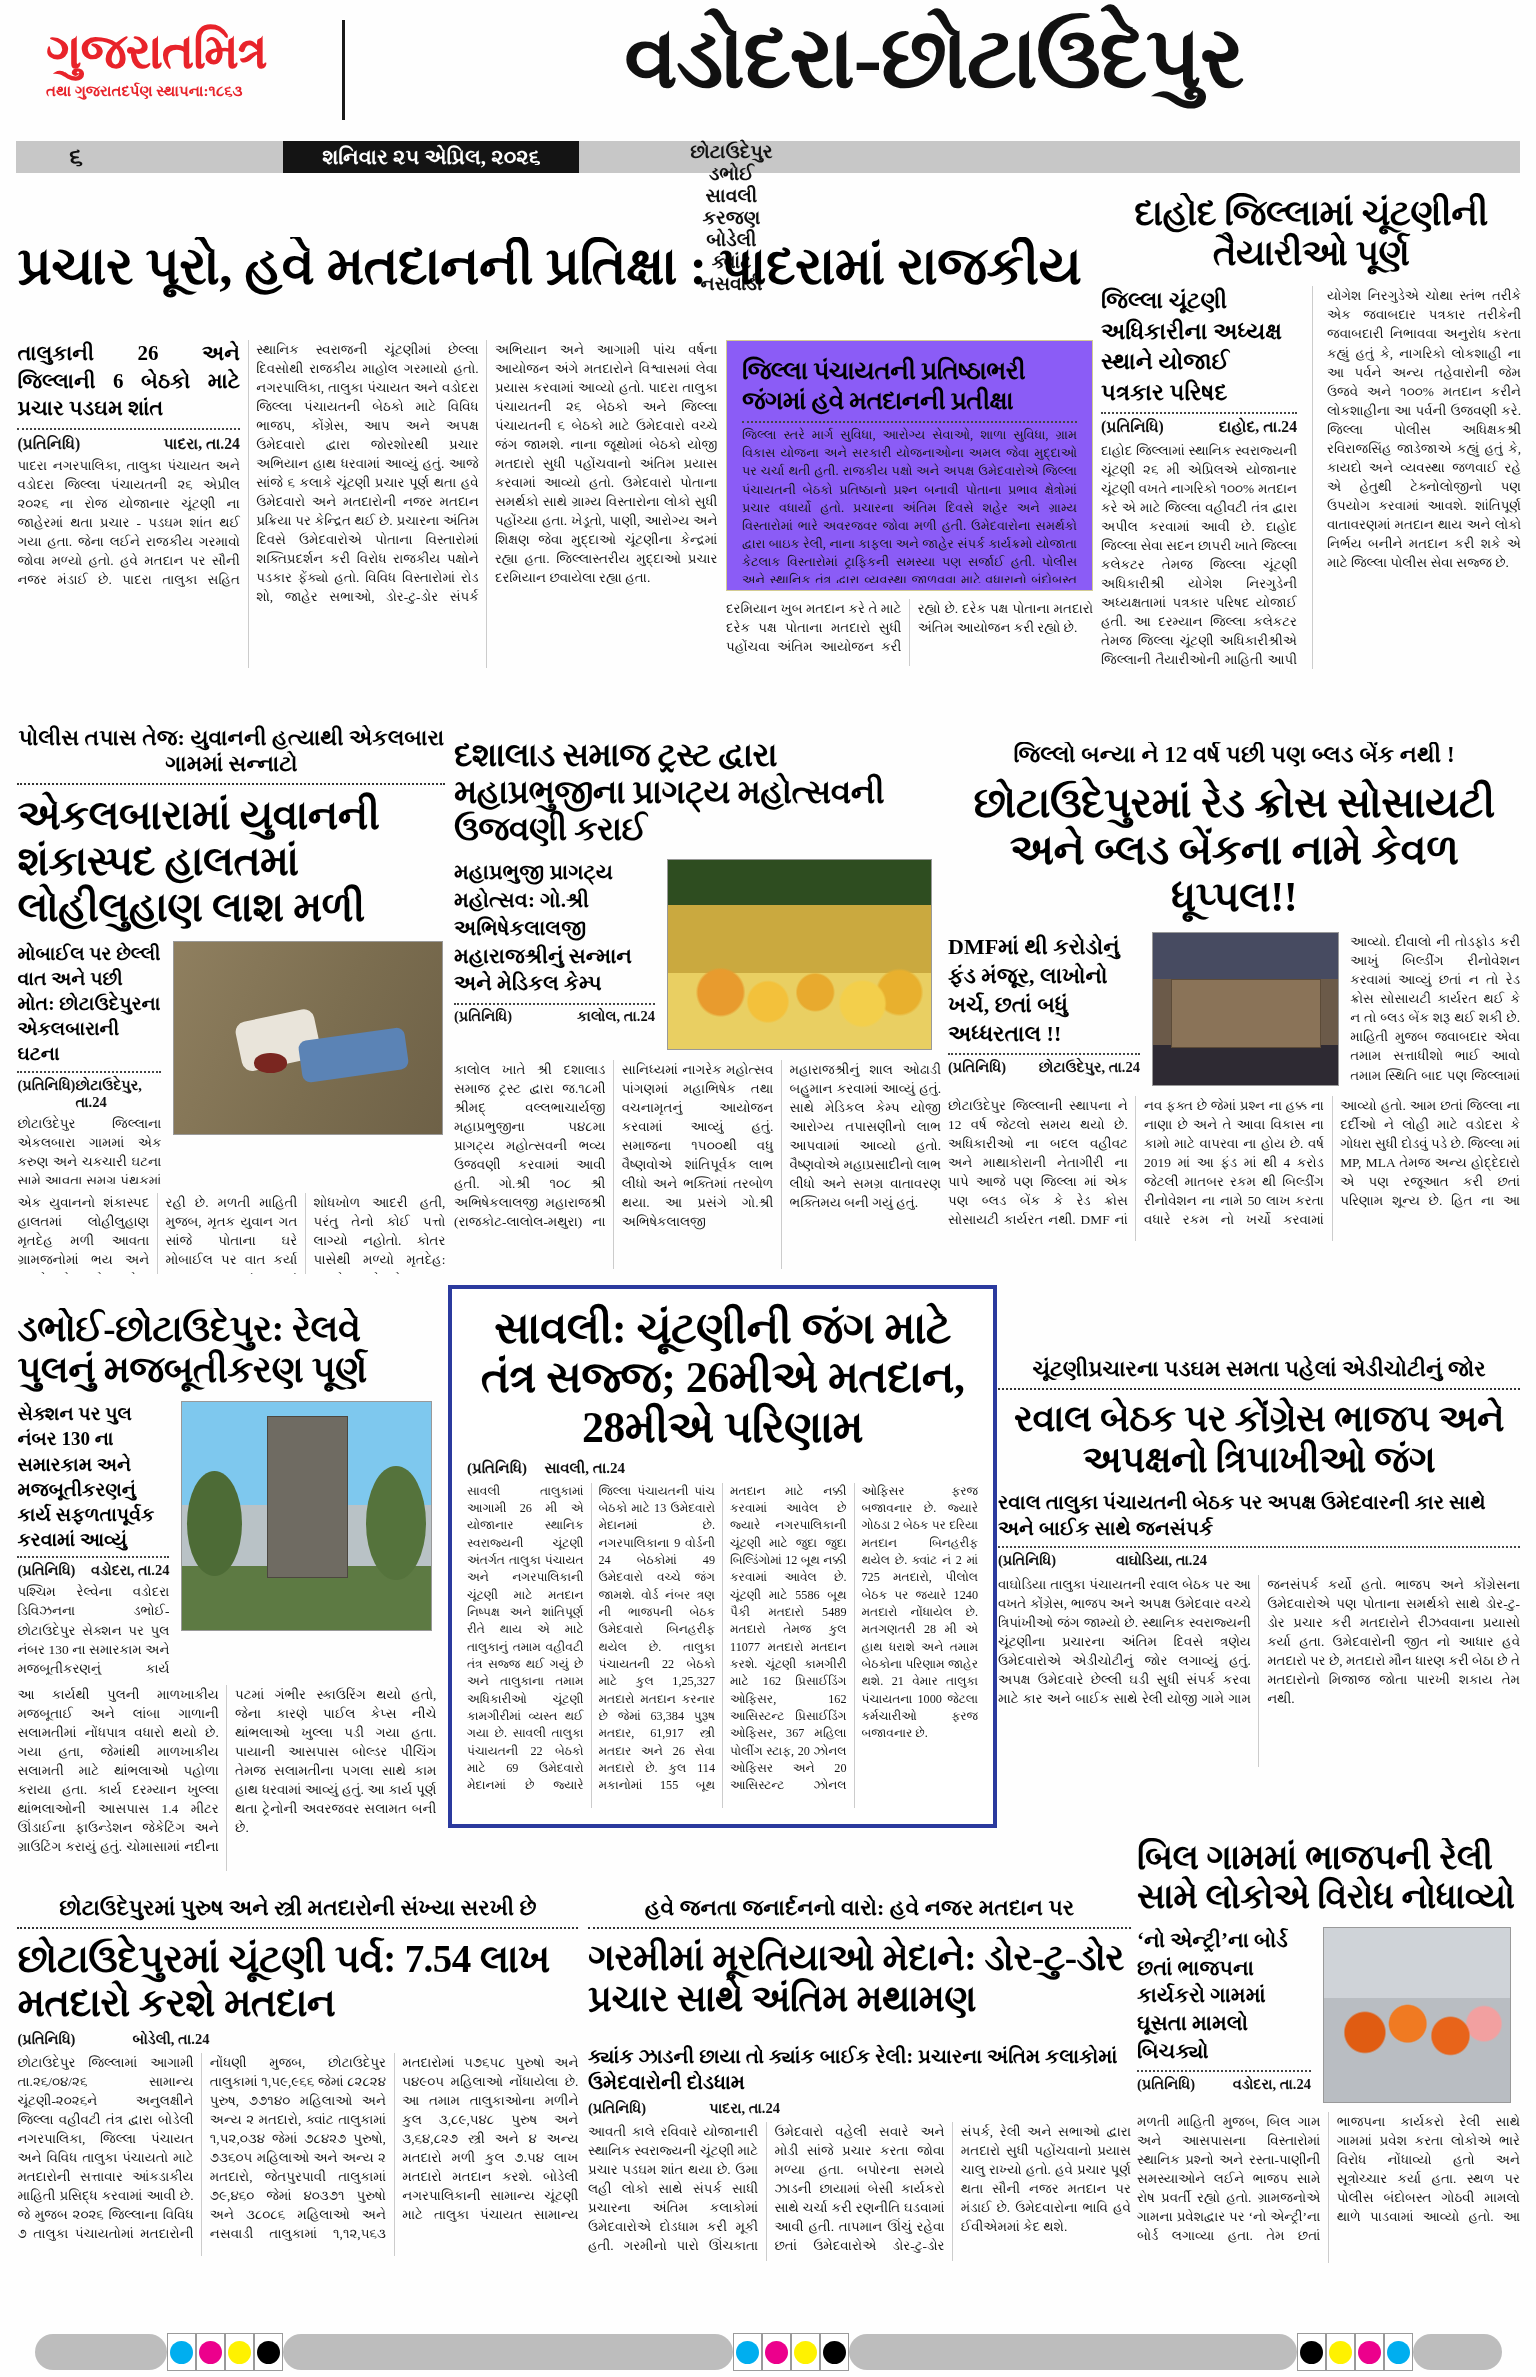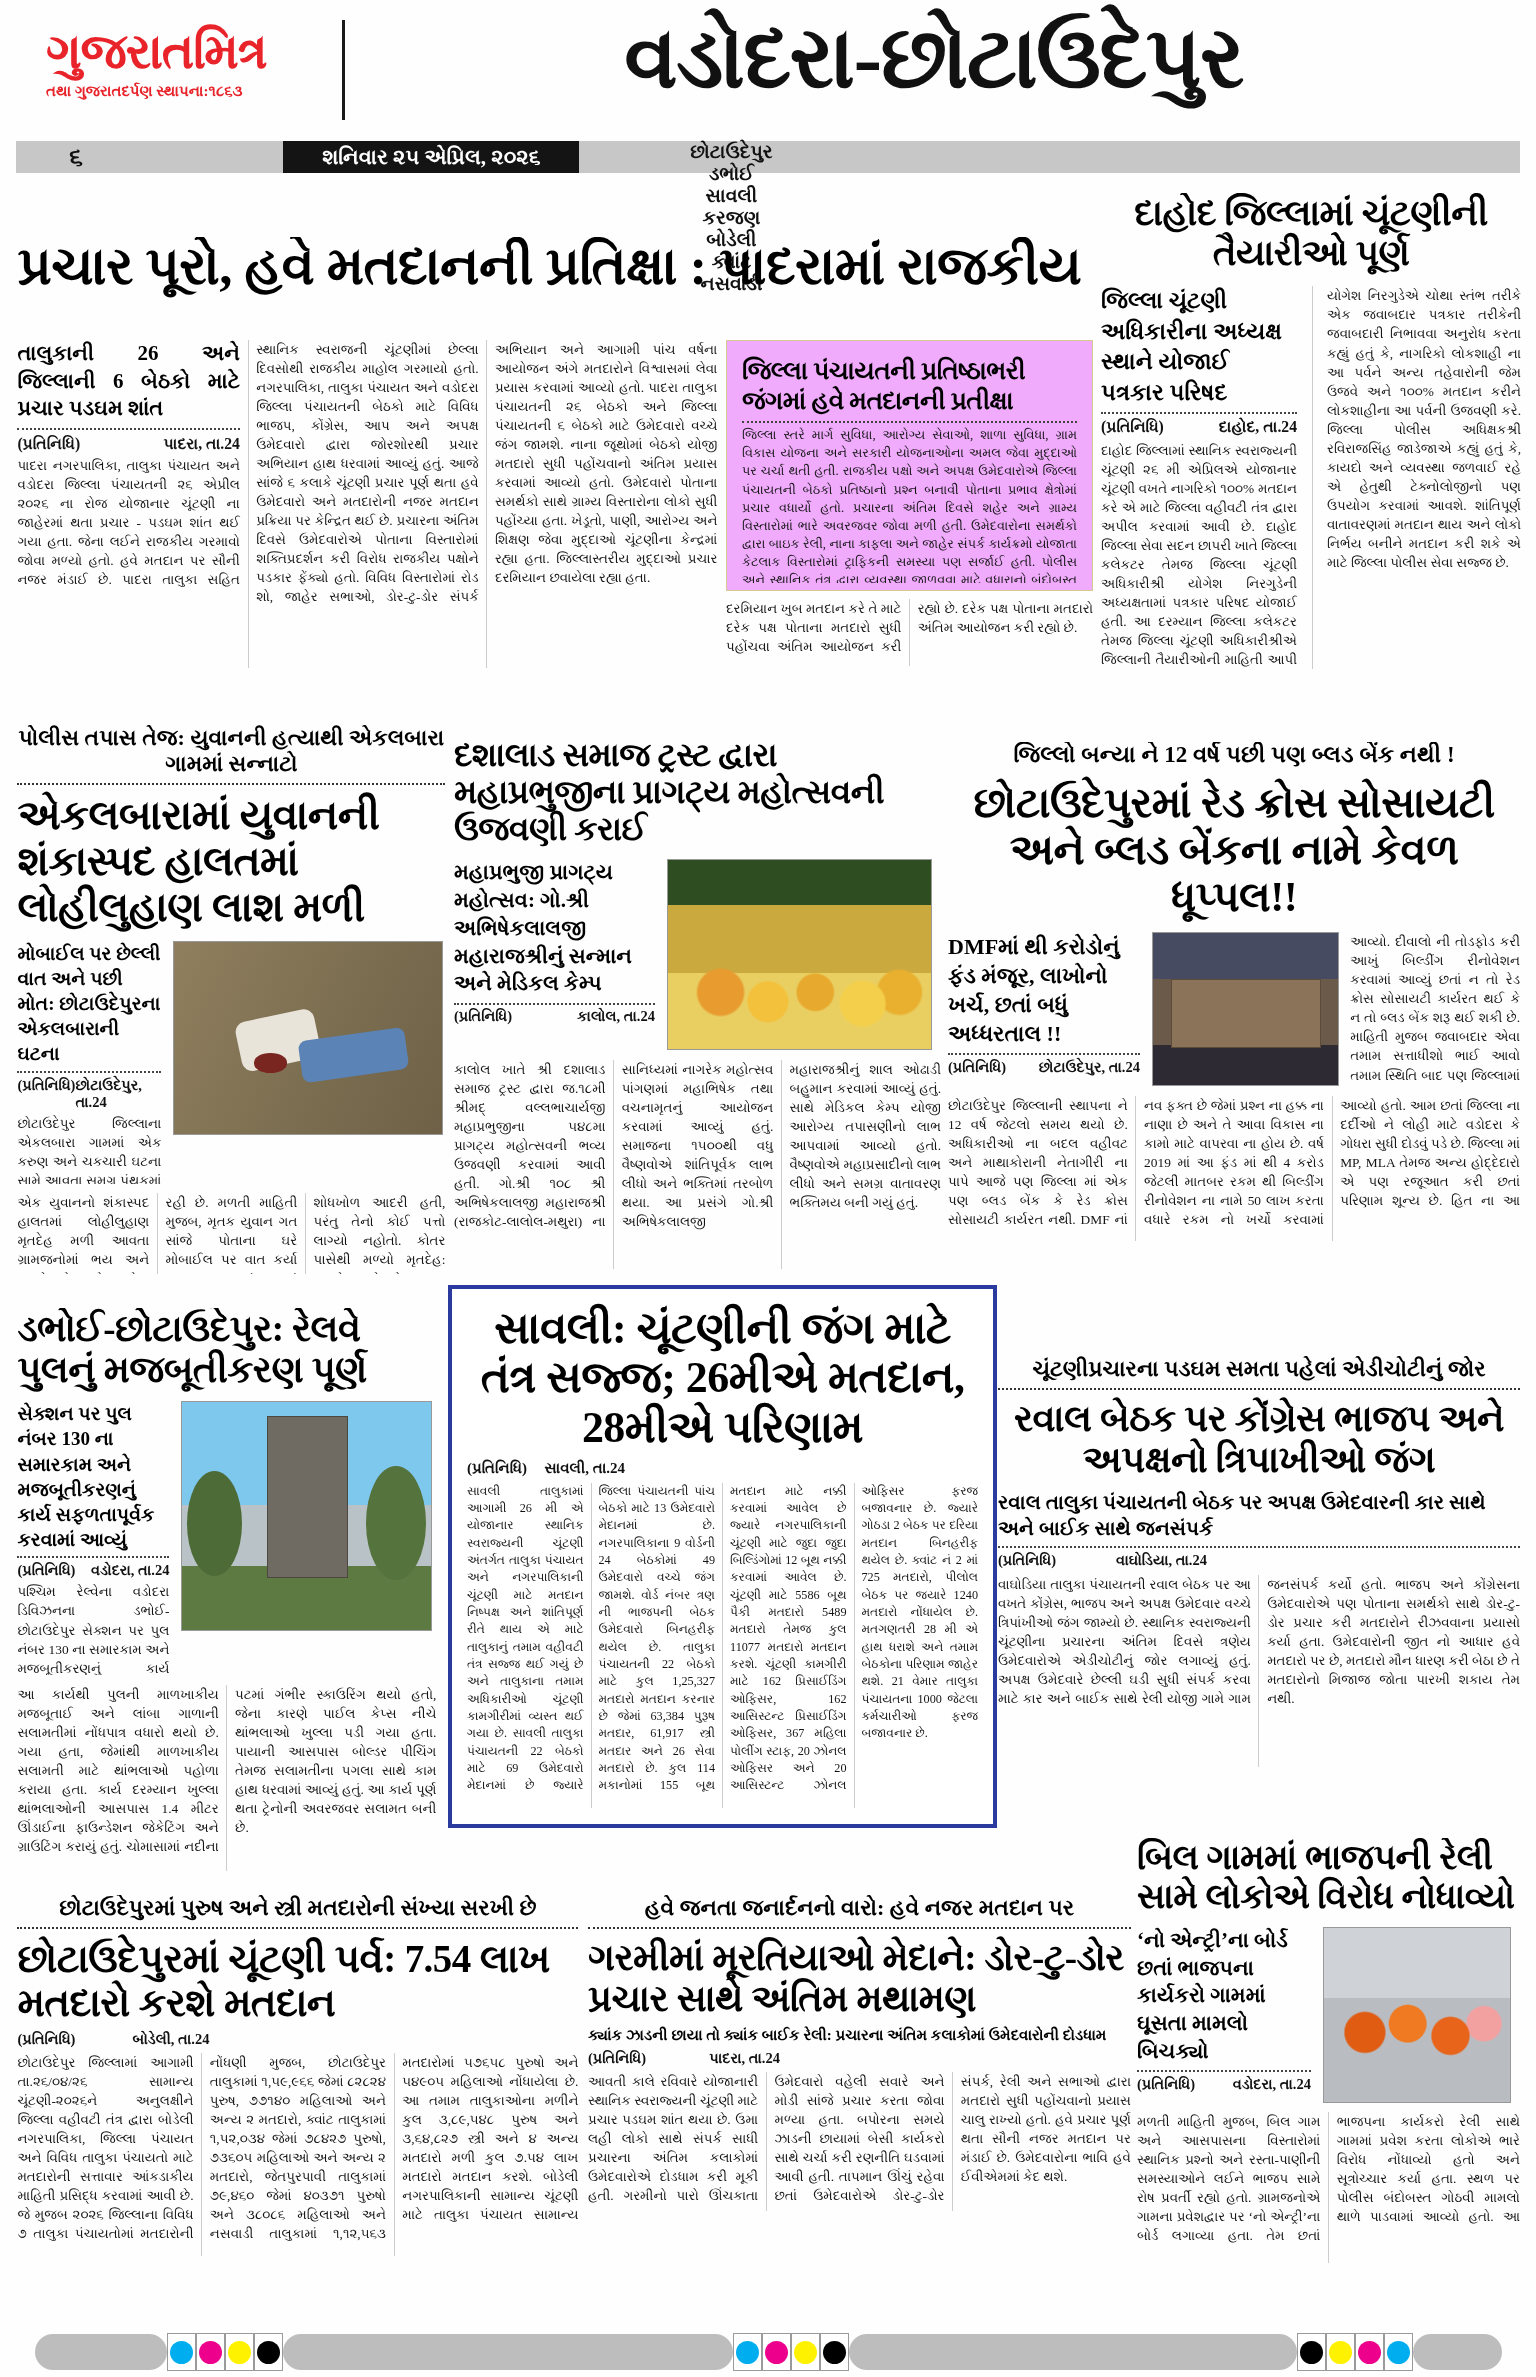--- a/index.html
+++ b/index.html
@@ -22,21 +22,21 @@
   #tagline{color:#e8232a;font-weight:bold;font-size:15px;margin-top:5.8px;}
   #edition{font-size:86px;font-weight:800;letter-spacing:-1.7px;line-height:1.3;}
   #datebar{background:#c7c7c7;display:flex;align-items:center;}
   #datechip{position:absolute;left:267px;top:0;width:296px;height:32px;background:#141414;color:#fff;
             display:flex;align-items:center;justify-content:center;font-size:21px;font-weight:bold;}
   .secwrap{position:absolute;left:659px;top:0;height:16px;display:flex;align-items:center;gap:0;flex-direction:column;}
   .secitem{font-size:19px;font-weight:bold;color:#111;padding:0 15px;}
   .secdiv{width:1.2px;height:18.6px;background:#8f8f8f;}
   #banner{background:#d4285c;color:#fff;display:flex;align-items:center;justify-content:center;
           font-size:23px;font-weight:bold;font-style:italic;}
-  #yellowbox{background:#f0abfc;border:0.6px solid #d3cb92;padding:15px;}
+  #yellowbox{background:#8b5cf6;border:0.6px solid #d3cb92;padding:15px;}
   #savlibox{border:4.1px solid #2b3a9e;background:#fff;padding:15px;margin-left:8px;}
   .pagenum{font-size:24.4px;font-weight:bold;padding-left:53px;}
   
   .ph-body{background:linear-gradient(115deg,#8f7f5f 0%,#7c6e50 55%,#6e6147 100%);}
   .ph-body .shirt{position:absolute;left:24%;top:38%;width:30%;height:26%;background:#e9e4da;transform:rotate(-12deg);border-radius:10.5px;}
   .ph-body .jeans{position:absolute;left:47%;top:48%;width:40%;height:22%;background:#5b83b5;transform:rotate(-8deg);border-radius:8.1px;}
   .ph-body .stain{position:absolute;left:30%;top:58%;width:12%;height:10%;background:#7a2620;border-radius:50%;}
   .ph-crowd{background:
       radial-gradient(circle at 20% 70%,#e89b2e 0 9%,transparent 10%),
       radial-gradient(circle at 38% 75%,#f3c13b 0 9%,transparent 10%),
@@ -237,21 +237,21 @@
     <div style="display:flex;justify-content:space-between;width:192px;font-size:14.5px;font-weight:bold;margin-top:7px;">
       <span>(પ્રતિનિધિ)</span>
       <span>બોડેલી, તા.24</span>
     </div>
     <div class="body-txt cols3" style="margin-top:4.6px;height:203px;">છોટાઉદેપુર જિલ્લામાં આગામી તા.૨૬/૦૪/૨૬ સામાન્ય ચૂંટણી-૨૦૨૬ને અનુલક્ષીને જિલ્લા વહીવટી તંત્ર દ્વારા બોડેલી નગરપાલિકા, જિલ્લા પંચાયત અને વિવિધ તાલુકા પંચાયતો માટે મતદારોની સત્તાવાર આંકડાકીય માહિતી પ્રસિદ્ધ કરવામાં આવી છે. જે મુજબ ૨૦૨૬ જિલ્લાના વિવિધ ૭ તાલુકા પંચાયતોમાં મતદારોની નોંધણી મુજબ, છોટાઉદેપુર તાલુકામાં ૧,૫૯,૯૬૬ જેમાં ૮૨૮૨૪ પુરુષ, ૭૭૧૪૦ મહિલાઓ અને અન્ય ૨ મતદારો, ક્વાંટ તાલુકામાં ૧,૫૨,૦૩૪ જેમાં ૭૮૪૨૭ પુરુષો, ૭૩૬૦૫ મહિલાઓ અને અન્ય ૨ મતદારો, જેતપુરપાવી તાલુકામાં ૭૯,૪૬૦ જેમાં ૪૦૩૭૧ પુરુષો અને ૩૮૦૮૬ મહિલાઓ અને નસવાડી તાલુકામાં ૧,૧૨,૫૬૩ મતદારોમાં ૫૭૬૫૮ પુરુષો અને ૫૪૯૦૫ મહિલાઓ નોંધાયેલા છે. આ તમામ તાલુકાઓના મળીને કુલ ૩,૮૯,૫૪૮ પુરુષ અને ૩,૬૪,૮૨૭ સ્ત્રી અને ૪ અન્ય મતદારો મળી કુલ ૭.૫૪ લાખ મતદારો મતદાન કરશે. બોડેલી નગરપાલિકાની સામાન્ય ચૂંટણી માટે તાલુકા પંચાયત સામાન્ય ચૂંટણીના મતદારો પણ નોંધાયેલા છે.</div>
   </div>
 
   <div class="abs" style="left:588px;top:1895px;width:543px;height:414px;overflow:hidden;">
     <div class="kicker" style="font-size:22px;">હવે જનતા જનાર્દનનો વારો: હવે નજર મતદાન પર</div>
     <div class="hl" style="font-size:37px;margin-top:8.1px;">ગરમીમાં મૂરતિયાઓ મેદાને: ડોર-ટુ-ડોર પ્રચાર સાથે અંતિમ મથામણ</div>
-    <div class="lede" style="font-size:15px;margin-top:6px;">ક્યાંક ઝાડની છાયા તો ક્યાંક બાઈક રેલી: પ્રચારના અંતિમ કલાકોમાં ઉમેદવારોની દોડધામ</div>
+    <div class="lede" style="font-size:20px;margin-top:23px;">ક્યાંક ઝાડની છાયા તો ક્યાંક બાઈક રેલી: પ્રચારના અંતિમ કલાકોમાં ઉમેદવારોની દોડધામ</div>
     <div style="display:flex;justify-content:space-between;width:192px;font-size:14.5px;font-weight:bold;margin-top:4.6px;">
       <span>(પ્રતિનિધિ)</span>
       <span>પાદરા, તા.24</span>
     </div>
     <div class="body-txt cols3" style="margin-top:4.6px;height:139px;">આવતી કાલે રવિવારે યોજાનારી સ્થાનિક સ્વરાજ્યની ચૂંટણી માટે પ્રચાર પડઘમ શાંત થયા છે. ઉમા લહી લોકો સાથે સંપર્ક સાધી પ્રચારના અંતિમ કલાકોમાં ઉમેદવારોએ દોડધામ કરી મૂકી હતી. ગરમીનો પારો ઊંચકાતા ઉમેદવારો વહેલી સવારે અને મોડી સાંજે પ્રચાર કરતા જોવા મળ્યા હતા. બપોરના સમયે ઝાડની છાયામાં બેસી કાર્યકરો સાથે ચર્ચા કરી રણનીતિ ઘડવામાં આવી હતી. તાપમાન ઊંચું રહેવા છતાં ઉમેદવારોએ ડોર-ટુ-ડોર સંપર્ક, રેલી અને સભાઓ દ્વારા મતદારો સુધી પહોંચવાનો પ્રયાસ ચાલુ રાખ્યો હતો. હવે પ્રચાર પૂર્ણ થતા સૌની નજર મતદાન પર મંડાઈ છે. ઉમેદવારોના ભાવિ હવે ઈવીએમમાં કેદ થશે.</div>
   </div>
 
   <div class="abs" style="left:1137px;top:1838px;width:383px;height:470px;overflow:hidden;">
     <div class="hl" style="font-size:35px;">બિલ ગામમાં ભાજપની રેલી સામે લોકોએ વિરોધ નોધાવ્યો</div>
     <div class="flexrow" style="margin-top:10.5px;">

